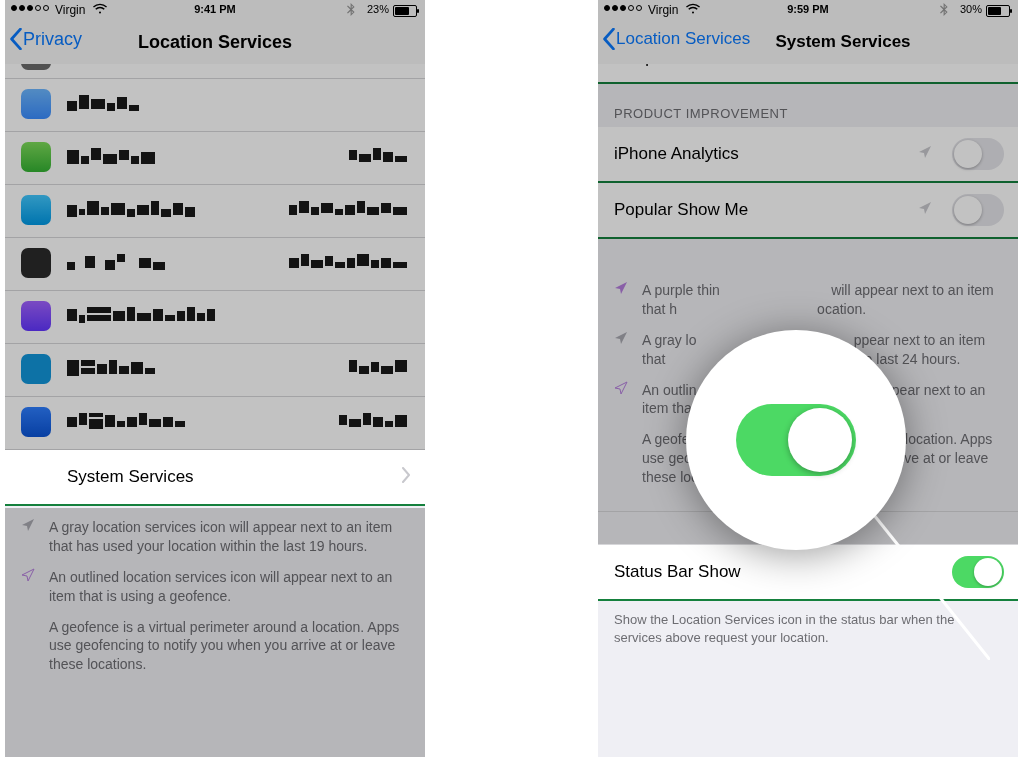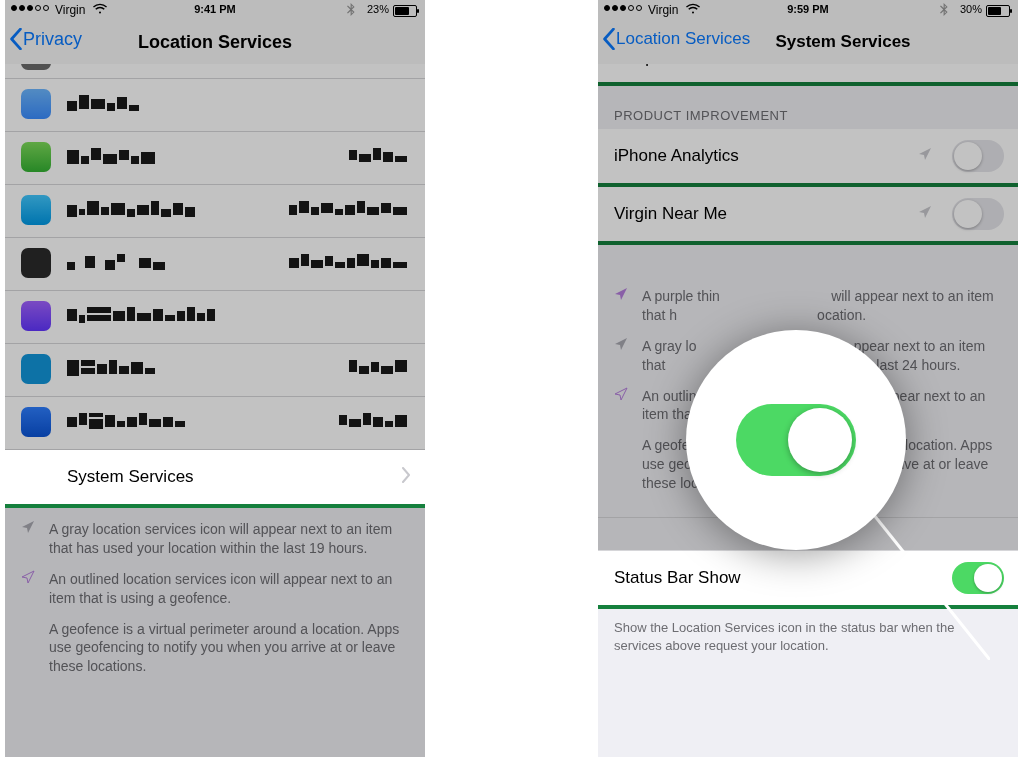--- a/index.html
+++ b/index.html
@@ -20,21 +20,21 @@
   .sbar .pct{position:absolute;right:36px;top:3px;}
   .sbar .batt{position:absolute;right:8px;top:5px;width:22px;height:10px;border:1px solid #000;border-radius:2px;}
   .sbar .batt:after{content:"";position:absolute;right:-3px;top:3px;width:2px;height:4px;background:#000;border-radius:1px;}
   .sbar .batt .fill{position:absolute;left:1px;top:1px;bottom:1px;background:#000;border-radius:1px;}
   
   .nav{position:relative;height:44px;background:#f7f7f7;border-bottom:1px solid #b2b2b2;}
   .nav .back{position:absolute;left:4px;top:8px;color:#0a7aff;font-size:18px;display:flex;align-items:center;}
   .nav .back svg{width:14px;height:22px;}
   .nav .title{position:absolute;left:0;right:0;top:12px;text-align:center;font-size:18px;font-weight:600;color:#000;}
   
-  .row{position:relative;height:54px;background:#fff;border-bottom:4px solid #15803d;font-size:17px;display:flex;align-items:center;gap:16px;}
+  .row{position:relative;height:54px;background:#fff;border-bottom:2px solid #15803d;font-size:17px;display:flex;align-items:center;gap:16px;}
   .row .lbl{flex:0 0 auto;color:#000;}
   .row .chev{margin-left:auto;margin-right:14px;color:#c8c8cd;}
   .row .locI{margin-left:auto;margin-right:4px;color:#c8c8cd;}
   .sectionH{font-size:13px;color:#6d6d72;padding:22px 16px 6px;letter-spacing:.5px;}
   .footer{font-size:13px;color:#6d6d72;padding:10px 16px;line-height:1.4;}
   .legend{font-size:14px;color:#6d6d72;padding:8px 16px 4px;display:flex;gap:10px;line-height:1.35;}
   .legend .ic{flex:0 0 18px;color:#a9a9b0;}
   .appRow{position:relative;height:52px;background:#fff;border-bottom:1px solid #d6d6d9;}
   .appRow .ico{position:absolute;left:16px;top:10px;width:30px;height:30px;border-radius:7px;}
   .pixb{position:relative;display:inline-block;}
@@ -345,21 +345,21 @@
     <div class="sectionH">PRODUCT IMPROVEMENT</div>
 
     <div class="row" style="padding-left:16px">
       <span class="lbl">iPhone Analytics</span>
       <span class="locI"><svg width="14" height="14" viewBox="0 0 14 14">
               <path d="M1 7l12-6-6 12-1-5z" fill="currentColor"></path>
             </svg></span>
       <span style="margin-right:14px"><span class="toggle" style="display:inline-block;vertical-align:middle"><span class="k"></span></span></span>
     </div>
     <div class="row" style="padding-left:16px">
-      <span class="lbl">Virgin Near Me</span>
+      <span class="lbl">Popular Show Me</span>
       <span class="locI"><svg width="14" height="14" viewBox="0 0 14 14">
               <path d="M1 7l12-6-6 12-1-5z" fill="currentColor"></path>
             </svg></span>
       <span style="margin-right:14px"><span class="toggle" style="display:inline-block;vertical-align:middle"><span class="k"></span></span></span>
     </div>
 
     <div style="background:#efeff4;padding-top:34px;padding-bottom:20px">
       <div class="legend">
         <span class="ic" style="color:#b57edc"><svg width="14" height="14" viewBox="0 0 14 14">
                 <path d="M1 7l12-6-6 12-1-5z" fill="currentColor"></path>

